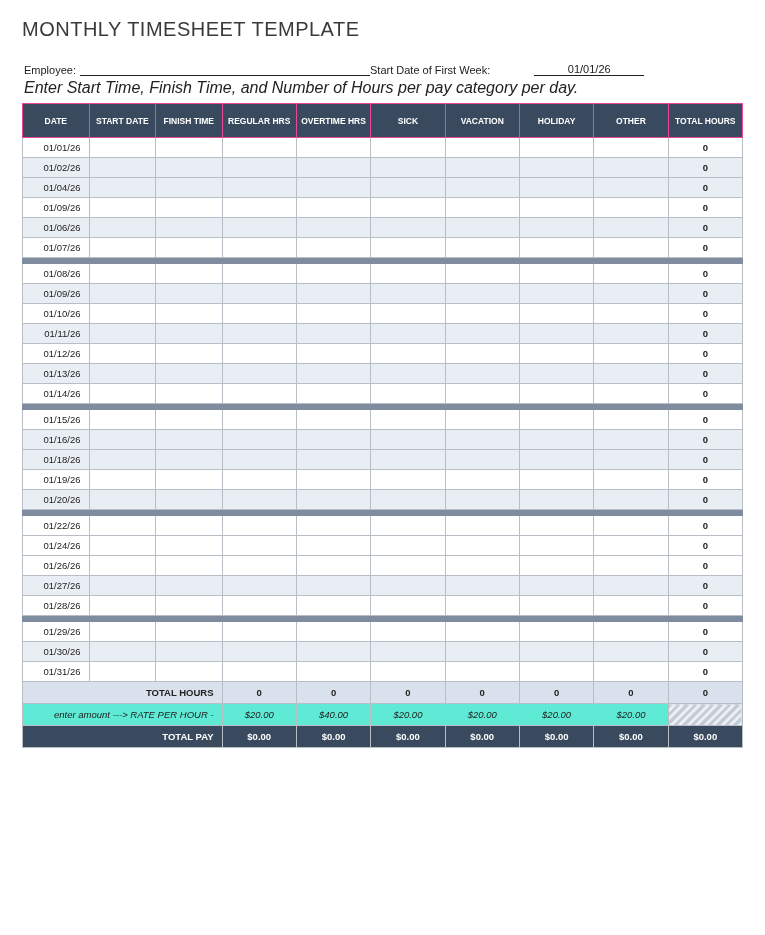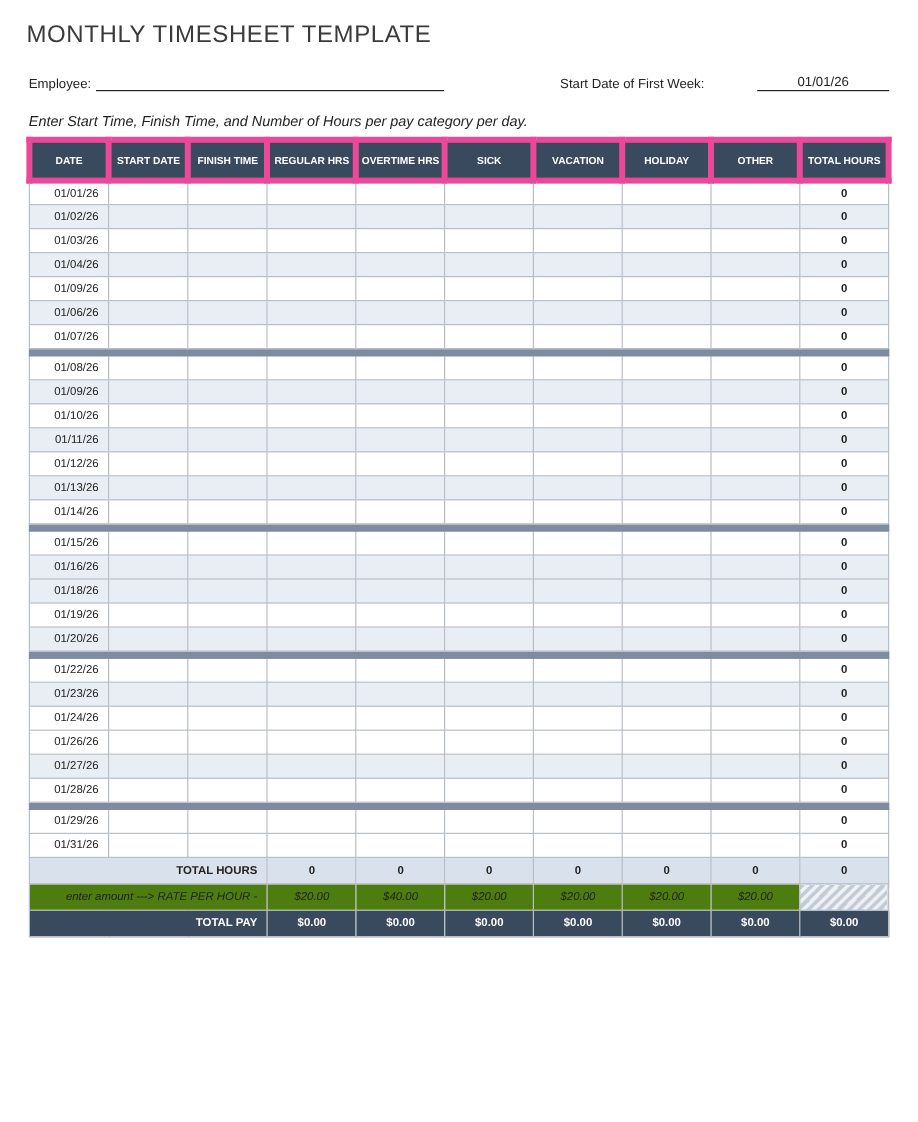--- a/index.html
+++ b/index.html
@@ -13,57 +13,57 @@
   }
   .title {
     font-size: 20px;
     font-weight: 400;
     letter-spacing: 0.5px;
     color: #3a3a3a;
     margin-bottom: 22px;
   }
   .meta-row {
     display: flex;
-    justify-content: space-between;
+    justify-content: flex-start;
     font-size: 11px;
-    margin-bottom: 18px;
+    margin-bottom: 3px;
     padding: 0 2px;
   }
   .meta-left { display:flex; align-items:flex-end;}
   .meta-left .label { margin-right:4px;}
   .meta-left .line {
     border-bottom: 1px solid #222;
     width: 290px; height: 13px;
   }
   .meta-right { display:flex; align-items:flex-end;gap:40px;}
   .meta-right .label { margin-right:4px;}
   .meta-right .line {
     border-bottom:1px solid #222;
     width:110px; height:13px;
     text-align:center;
   }
   .hint {
     font-style: italic;
-    font-size: 12px;
+    font-size: 16px;
     margin-bottom: 6px;
     padding:0 2px;
   }
   table {
     border-collapse: collapse;
     width: 100%;
     table-layout: fixed;
   }
   th {
     background: #3a4a5e;
     color: #fff;
     font-size: 8.5px;
     font-weight: 700;
     text-align: center;
     padding: 6px 2px;
-    border: 5px solid #ec4899;
+    border: 1px solid #ec4899;
     height: 34px;
     vertical-align: middle;
   }
   td {
     border: 1px solid #b8bec6;
     height: 20px;
     font-size: 9.5px;
     text-align: center;
     padding: 0 4px;
     vertical-align: middle;
@@ -79,21 +79,21 @@
     padding:0;
   }
   .footer-row td {
     background:#d9e1ec;
     font-weight:700;
     font-size:9.5px;
     height:22px;
   }
   .footer-row .label-cell { text-align:right; padding-right:8px; font-weight:700;}
   .rate-row td {
-    background:#4d7c0f;
+    background:#5eead4;
     font-style:italic;
     height:22px;
   }
   .rate-row .label-cell { text-align:right; padding-right:8px; font-style:italic;}
   .rate-row .hatched {
     background: repeating-linear-gradient(135deg,#c2cad6 0,#c2cad6 3px,#eef1f6 3px,#eef1f6 6px);
   }
   .pay-row td {
     background:#3a4a5e;
     color:#fff;
@@ -167,32 +167,20 @@
         <td></td>
         <td></td>
         <td></td>
         <td></td>
         <td></td>
         <td></td>
         <td></td>
         <td></td>
         <td class="total">0</td>
       </tr>
-      <tr class="odd">
-        <td class="date">01/03/26</td>
-        <td></td>
-        <td></td>
-        <td></td>
-        <td></td>
-        <td></td>
-        <td></td>
-        <td></td>
-        <td></td>
-        <td class="total">0</td>
-      </tr>
       <tr class="even">
         <td class="date">01/04/26</td>
         <td></td>
         <td></td>
         <td></td>
         <td></td>
         <td></td>
         <td></td>
         <td></td>
         <td></td>
@@ -392,32 +380,20 @@
         <td></td>
         <td></td>
         <td></td>
         <td></td>
         <td></td>
         <td></td>
         <td></td>
         <td></td>
         <td class="total">0</td>
       </tr>
-      <tr class="even">
-        <td class="date">01/23/26</td>
-        <td></td>
-        <td></td>
-        <td></td>
-        <td></td>
-        <td></td>
-        <td></td>
-        <td></td>
-        <td></td>
-        <td class="total">0</td>
-      </tr>
       <tr class="odd">
         <td class="date">01/24/26</td>
         <td></td>
         <td></td>
         <td></td>
         <td></td>
         <td></td>
         <td></td>
         <td></td>
         <td></td>
@@ -457,20 +433,32 @@
         <td></td>
         <td></td>
         <td></td>
         <td class="total">0</td>
       </tr>
       <tr class="week-gap">
         <td colspan="10"></td>
       </tr>
       <tr class="odd">
         <td class="date">01/29/26</td>
+        <td></td>
+        <td></td>
+        <td></td>
+        <td></td>
+        <td></td>
+        <td></td>
+        <td></td>
+        <td></td>
+        <td class="total">0</td>
+      </tr>
+      <tr class="even">
+        <td class="date">01/30/26</td>
         <td></td>
         <td></td>
         <td></td>
         <td></td>
         <td></td>
         <td></td>
         <td></td>
         <td></td>
         <td class="total">0</td>
       </tr>

